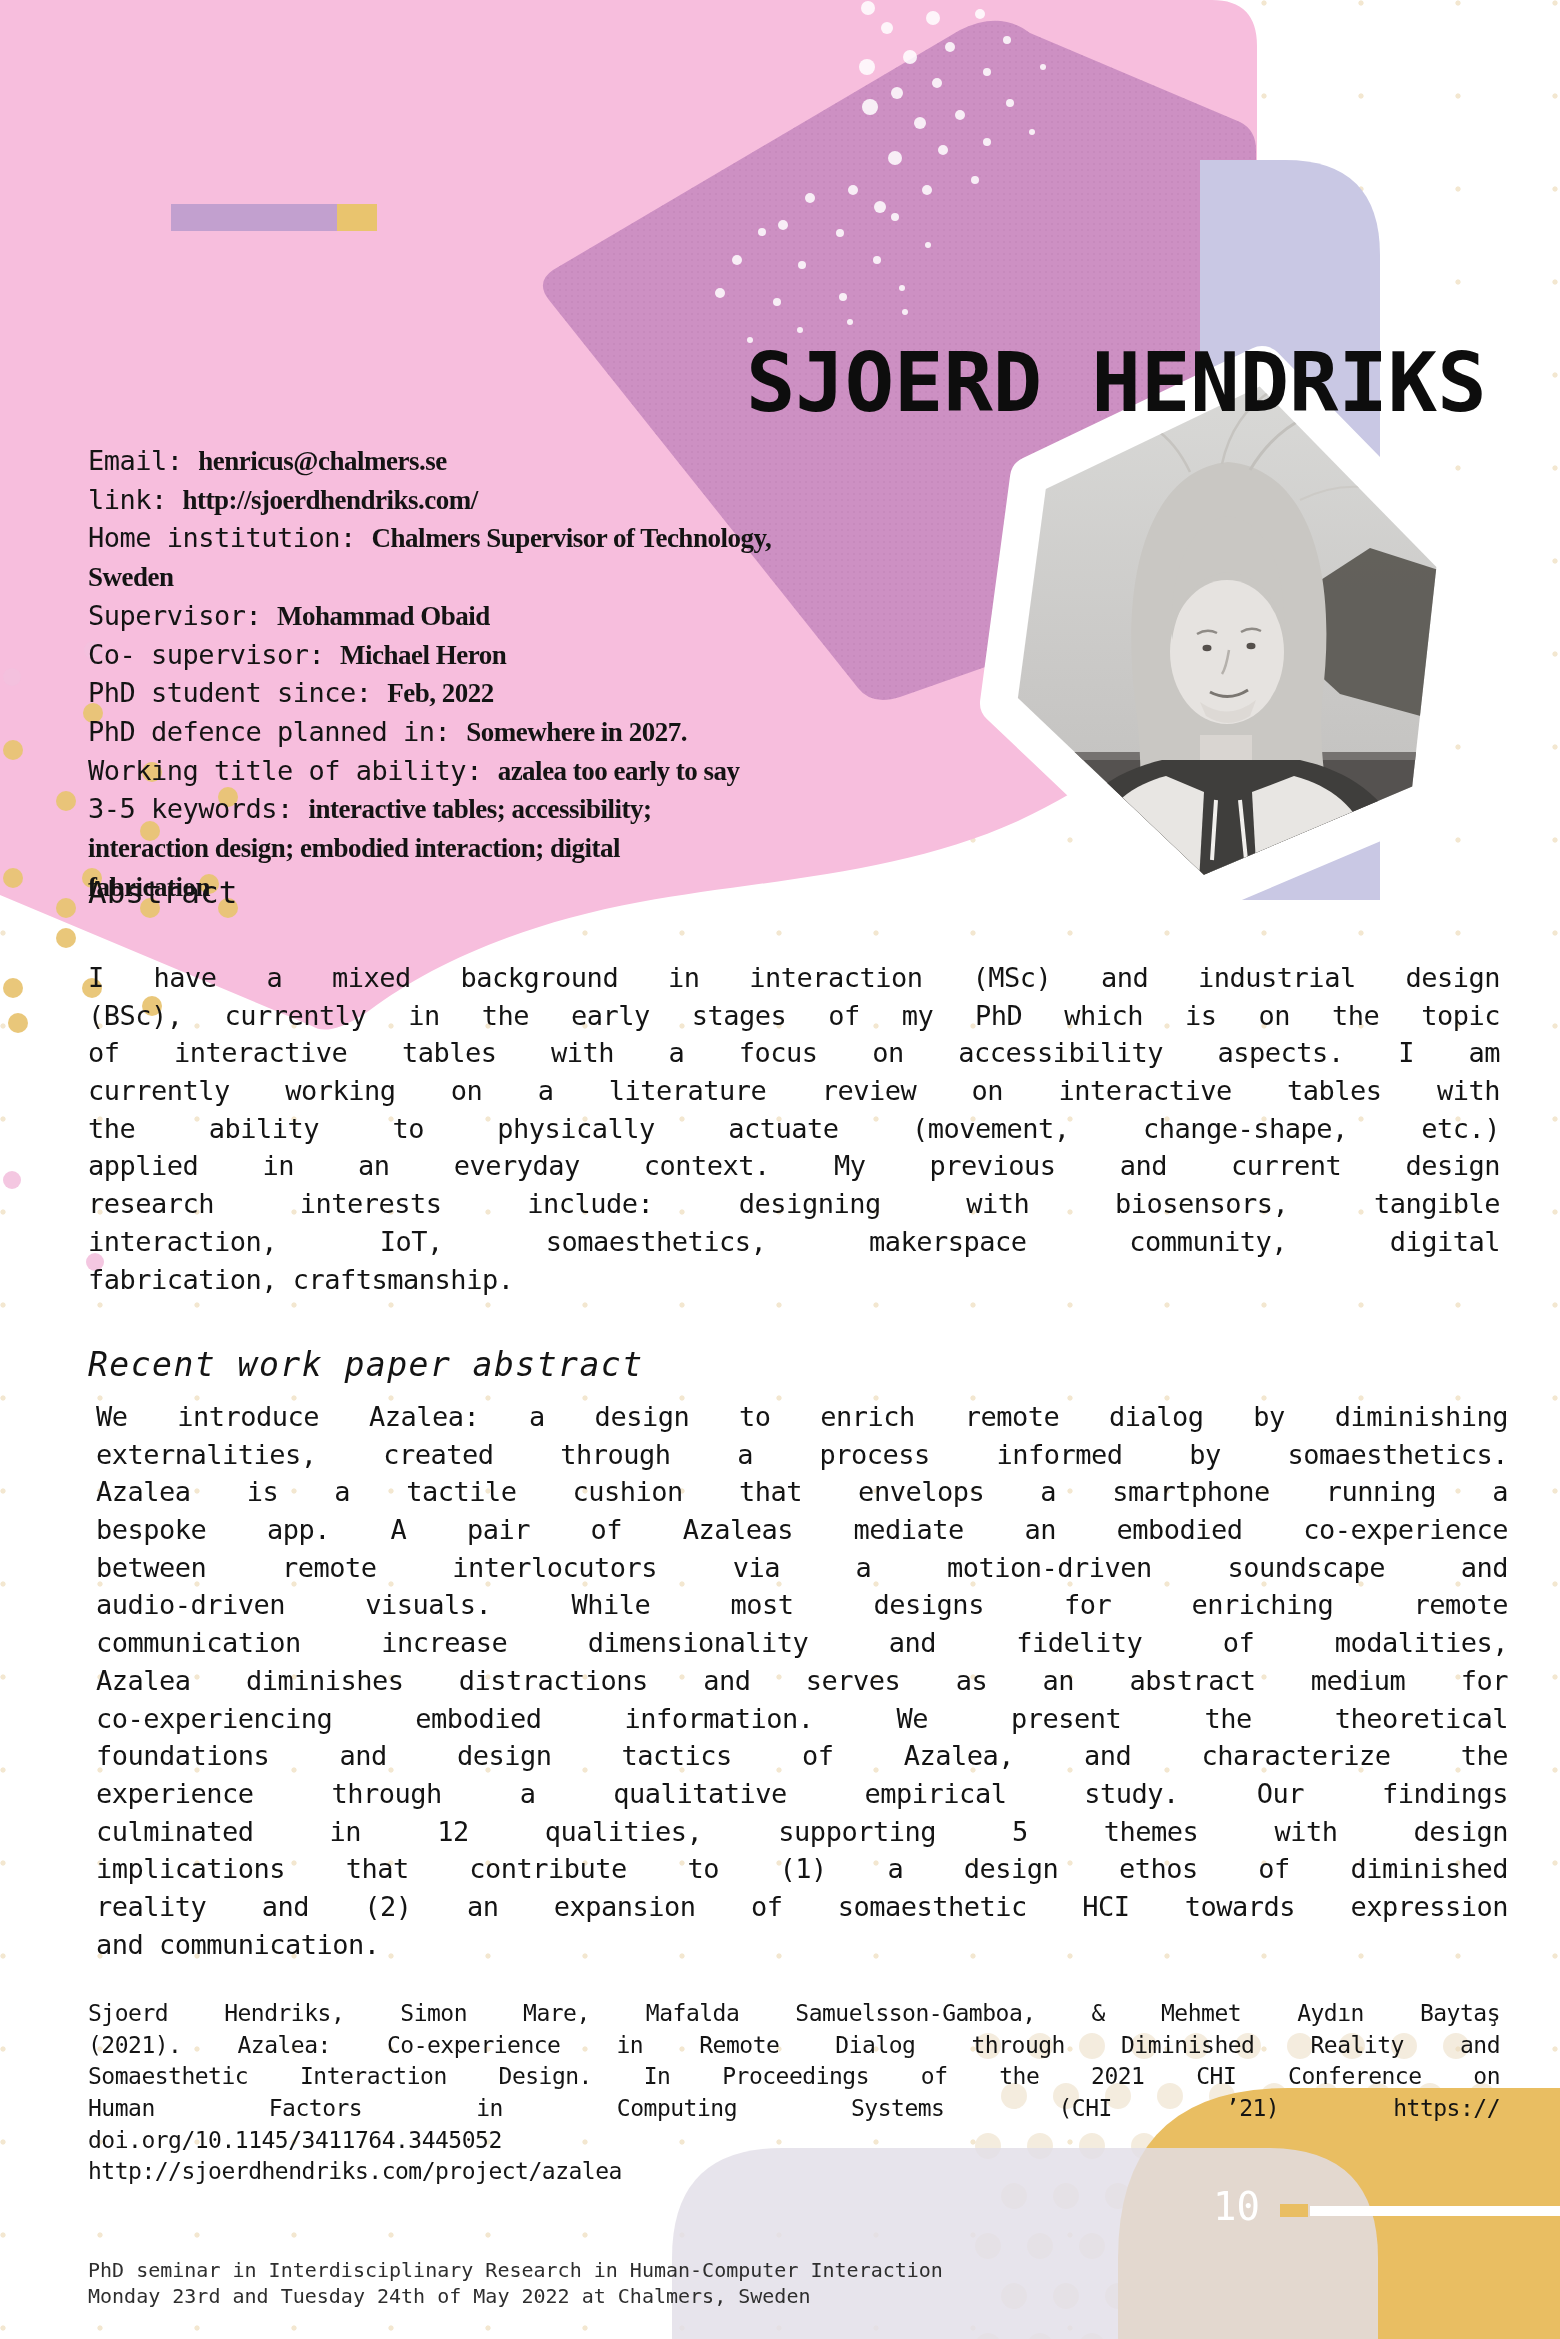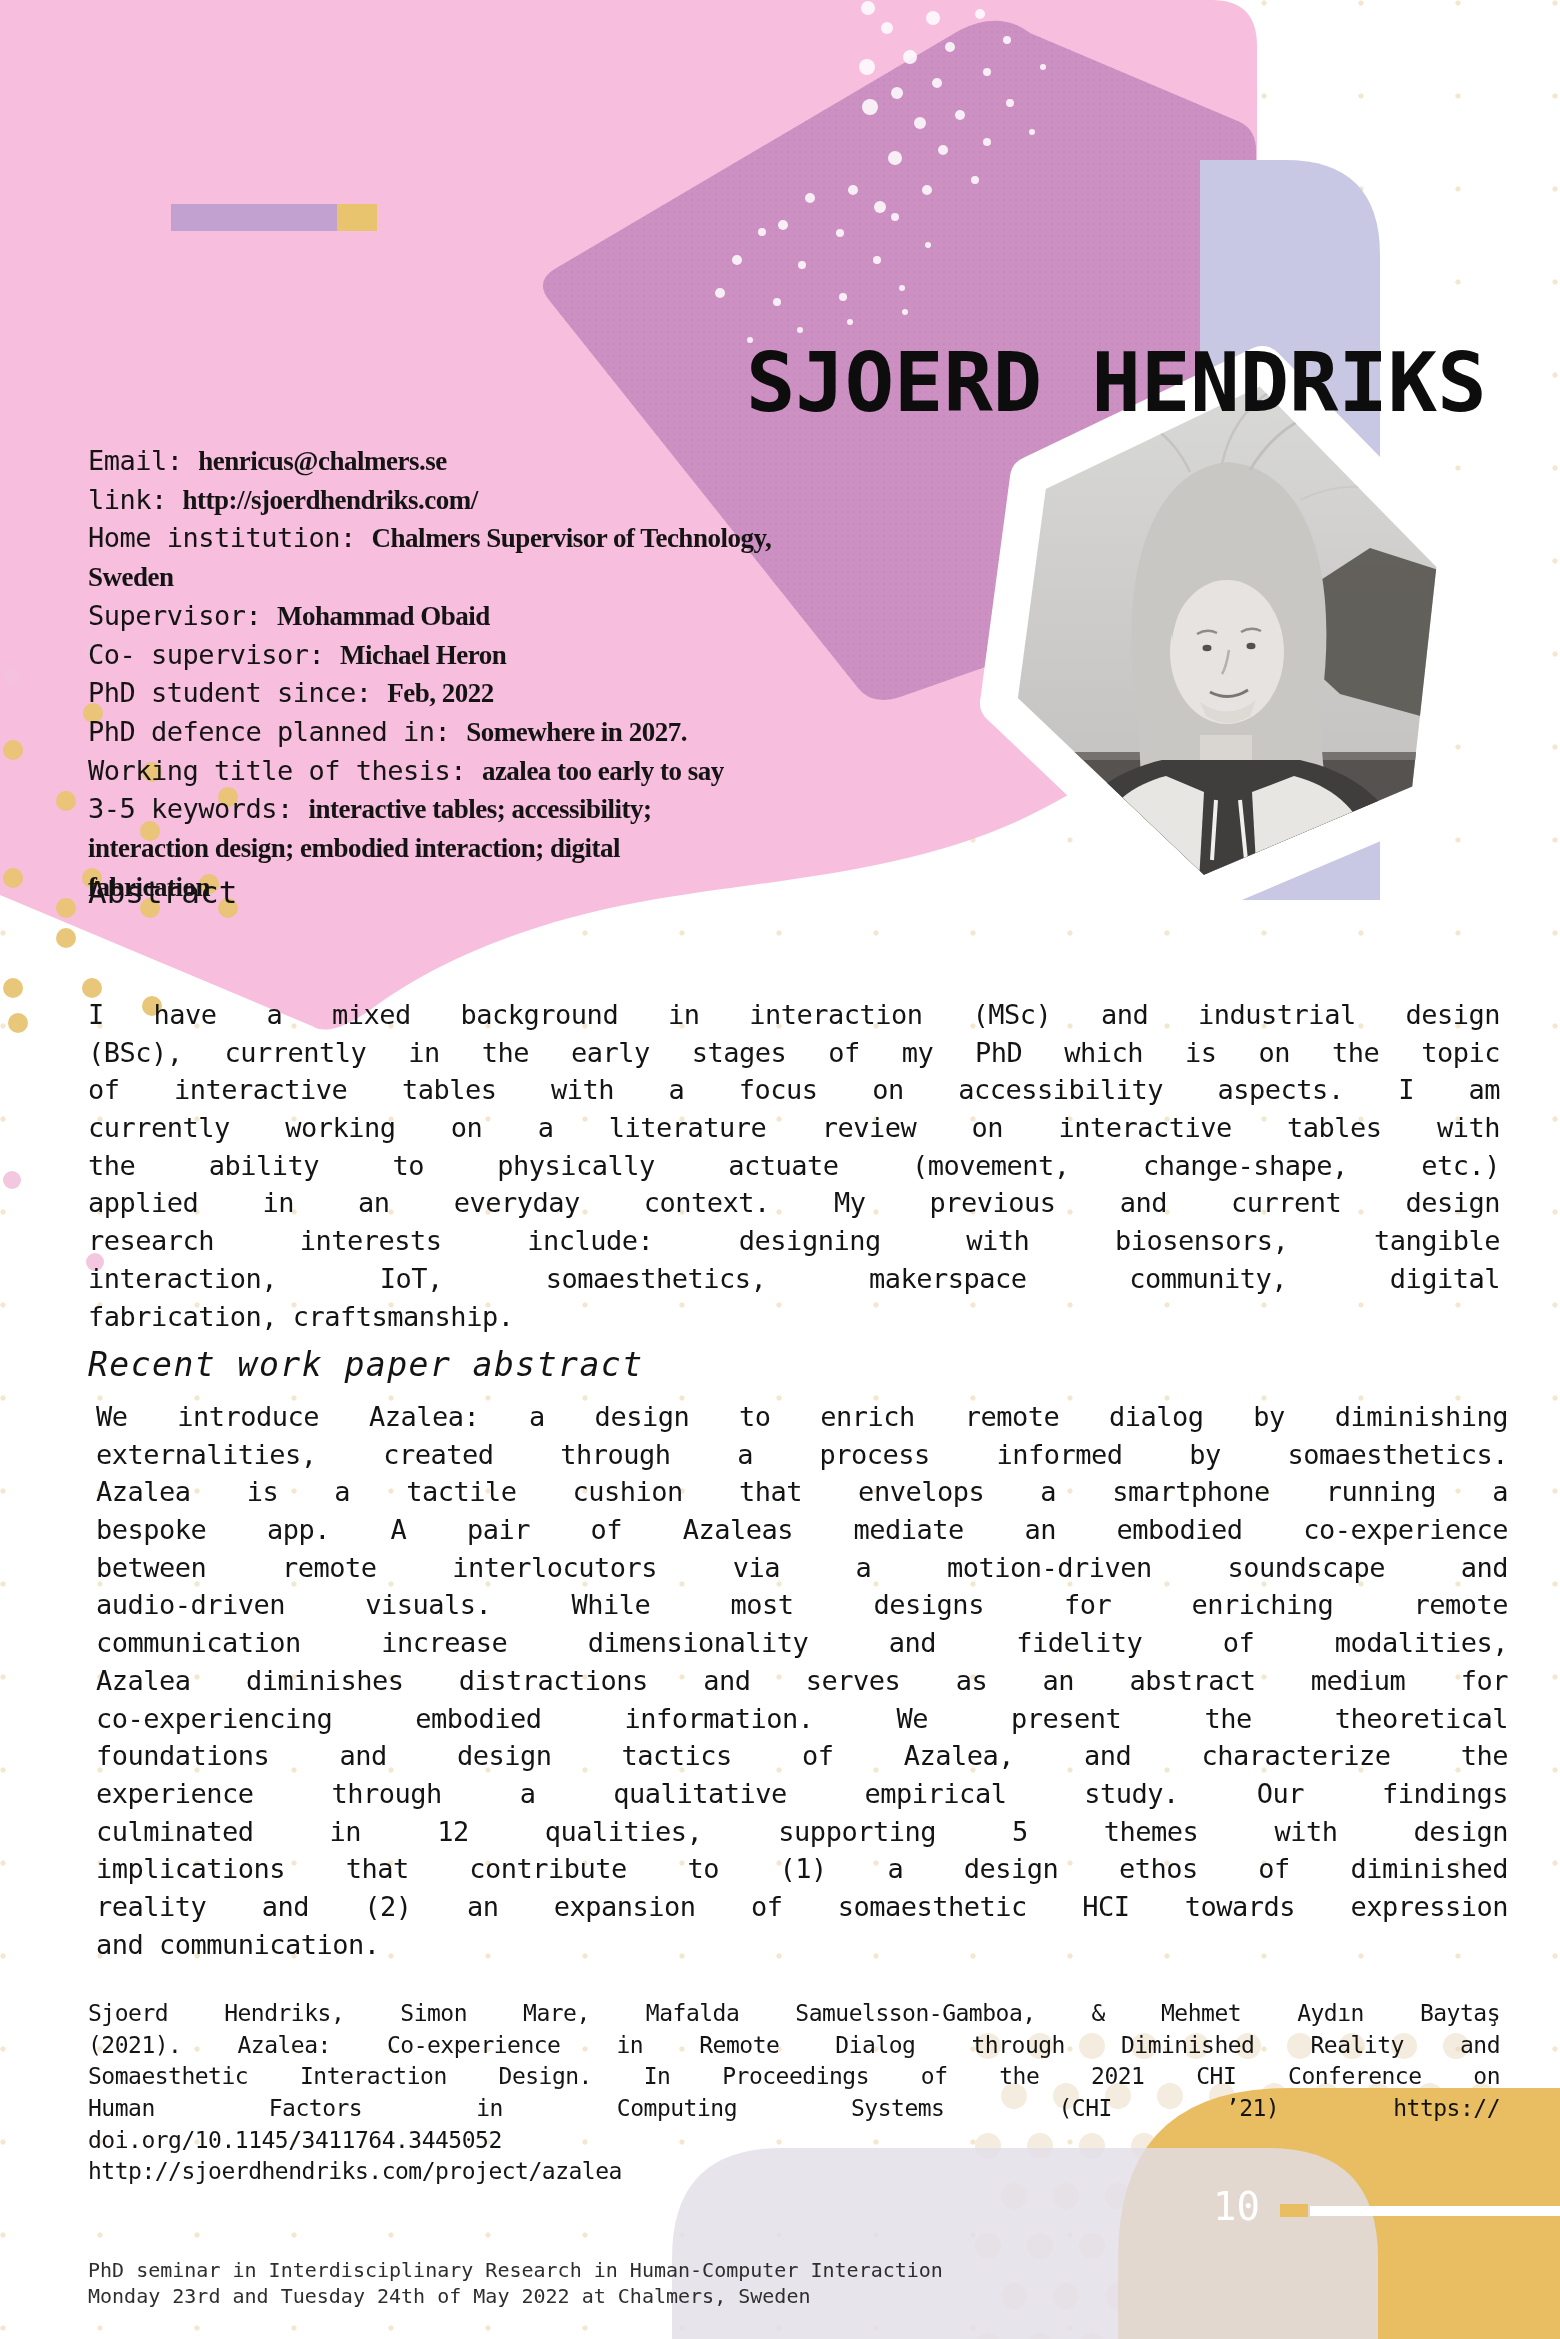--- a/index.html
+++ b/index.html
@@ -7,21 +7,21 @@
   .page{position:relative;width:1560px;height:2339px;overflow:hidden;background:#ffffff;
         background-image:radial-gradient(circle at 3px 3px, #f3e7d0 2.2px, transparent 3px);
         background-size:97px 93px;}
   svg.decor{position:absolute;left:0;top:0;z-index:1;}
   .txt{position:absolute;z-index:3;color:#141414;}
   .title{left:746px;top:280px;font-size:82px;font-weight:700;letter-spacing:0px;color:#0d0d0d;white-space:nowrap;}
   .contact{left:88px;top:442px;font-size:27px;line-height:37.7px;letter-spacing:-0.5px;white-space:nowrap;}
   .contact .val{font-weight:700;font-family:Liberation Serif, serif;}
   .h-abstract{left:88px;top:874px;font-size:31px;line-height:37.7px;}
   .para{left:88px;top:0;width:1412px;font-size:27px;line-height:37.7px;letter-spacing:-0.5px;}
-  .para-abstract{top:959px;margin-top:37px;}
+  .para-abstract{top:959px;}
   .h-recent{left:88px;top:1346px;font-size:33px;line-height:38px;font-style:italic;letter-spacing:1.5px;}
   .para-recent{top:1398px;margin-left:8px;}
   .citation{left:88px;top:1998px;width:1412px;font-size:23px;line-height:31.7px;letter-spacing:-0.5px;}
   .ln{display:block;}
   .para .ln{height:37.7px;overflow:hidden;}
   .citation .ln{height:31.7px;overflow:hidden;}
   .ln.j{text-align:justify;}
   .ln.j::after{content:"";display:inline-block;width:100%;height:0;}
   .footer{left:88px;top:2257px;width:1170px;text-align:left;font-size:20px;line-height:26px;color:#2e2e2e;}
   .pagenum{left:1213px;top:2187px;font-size:39px;line-height:39px;color:#ffffff;z-index:4;}
@@ -249,21 +249,21 @@
 
   <div class="txt contact" id="contact-block">
       <div class="ln"><span class="lbl">Email: </span><span class="val">henricus@chalmers.se</span></div>
       <div class="ln"><span class="lbl">link: </span><span class="val">http://sjoerdhendriks.com/</span></div>
       <div class="ln"><span class="lbl">Home institution: </span><span class="val">Chalmers Supervisor of Technology,</span></div>
       <div class="ln"><span class="lbl"></span><span class="val">Sweden</span></div>
       <div class="ln"><span class="lbl">Supervisor: </span><span class="val">Mohammad Obaid</span></div>
       <div class="ln"><span class="lbl">Co- supervisor: </span><span class="val">Michael Heron</span></div>
       <div class="ln"><span class="lbl">PhD student since: </span><span class="val">Feb, 2022</span></div>
       <div class="ln"><span class="lbl">PhD defence planned in: </span><span class="val">Somewhere in 2027.</span></div>
-      <div class="ln"><span class="lbl">Working title of thesis: </span><span class="val">azalea too early to say</span></div>
+      <div class="ln"><span class="lbl">Working title of ability: </span><span class="val">azalea too early to say</span></div>
       <div class="ln"><span class="lbl">3-5 keywords: </span><span class="val">interactive tables; accessibility;</span></div>
       <div class="ln"><span class="lbl"></span><span class="val">interaction design; embodied interaction; digital</span></div>
       <div class="ln"><span class="lbl"></span><span class="val">fabrication</span></div>
     </div>
 
   <div class="txt h-abstract">Abstract</div>
   <div class="txt para para-abstract" id="abstract-text">
       <div class="ln j">I have a mixed background in interaction (MSc) and industrial design</div>
       <div class="ln j">(BSc), currently in the early stages of my PhD which is on the topic</div>
       <div class="ln j">of interactive tables with a focus on accessibility aspects. I am</div>

